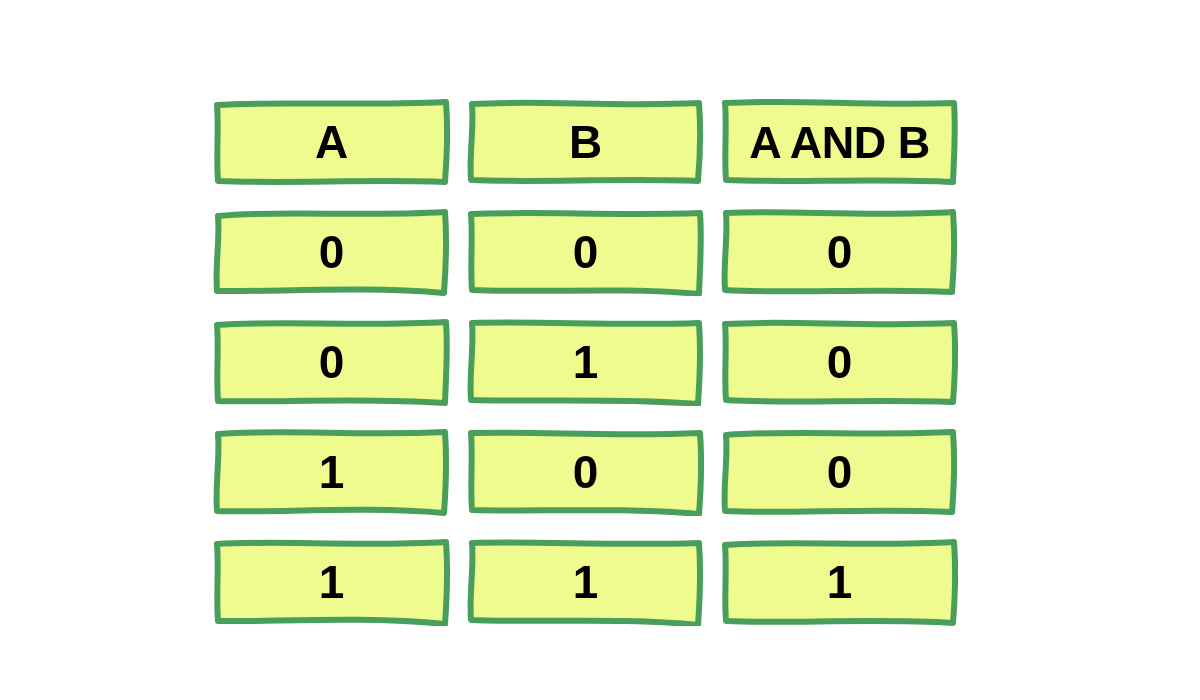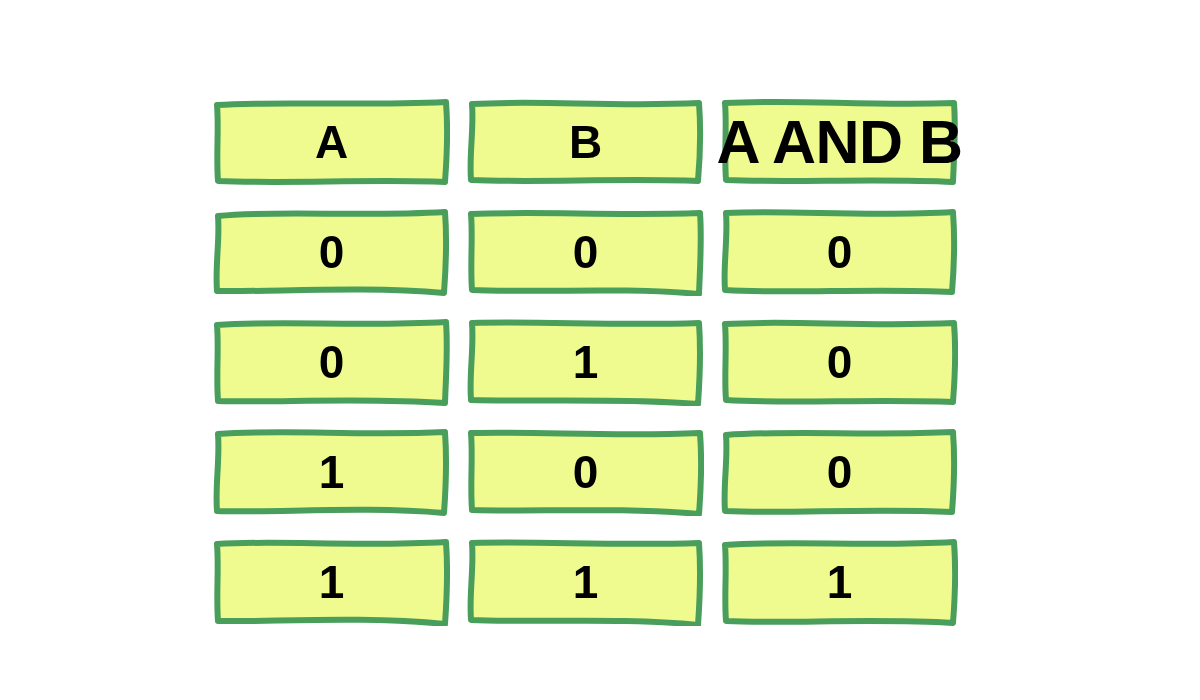--- a/index.html
+++ b/index.html
@@ -59,21 +59,21 @@
     font-size: 46px;
     font-weight: bold;
     color: #000000;
     letter-spacing: 0px;
     line-height: 1;
     white-space: nowrap;
     z-index: 2;
   }
 
   .cell-label.wide {
-    font-size: 61px;
+    font-size: 45px;
     letter-spacing: -0.5px;
   }
 </style>
 </head>
 <body>
 
 <div id="truth-table">
 
   <div class="table-row">
     <div class="cell">

